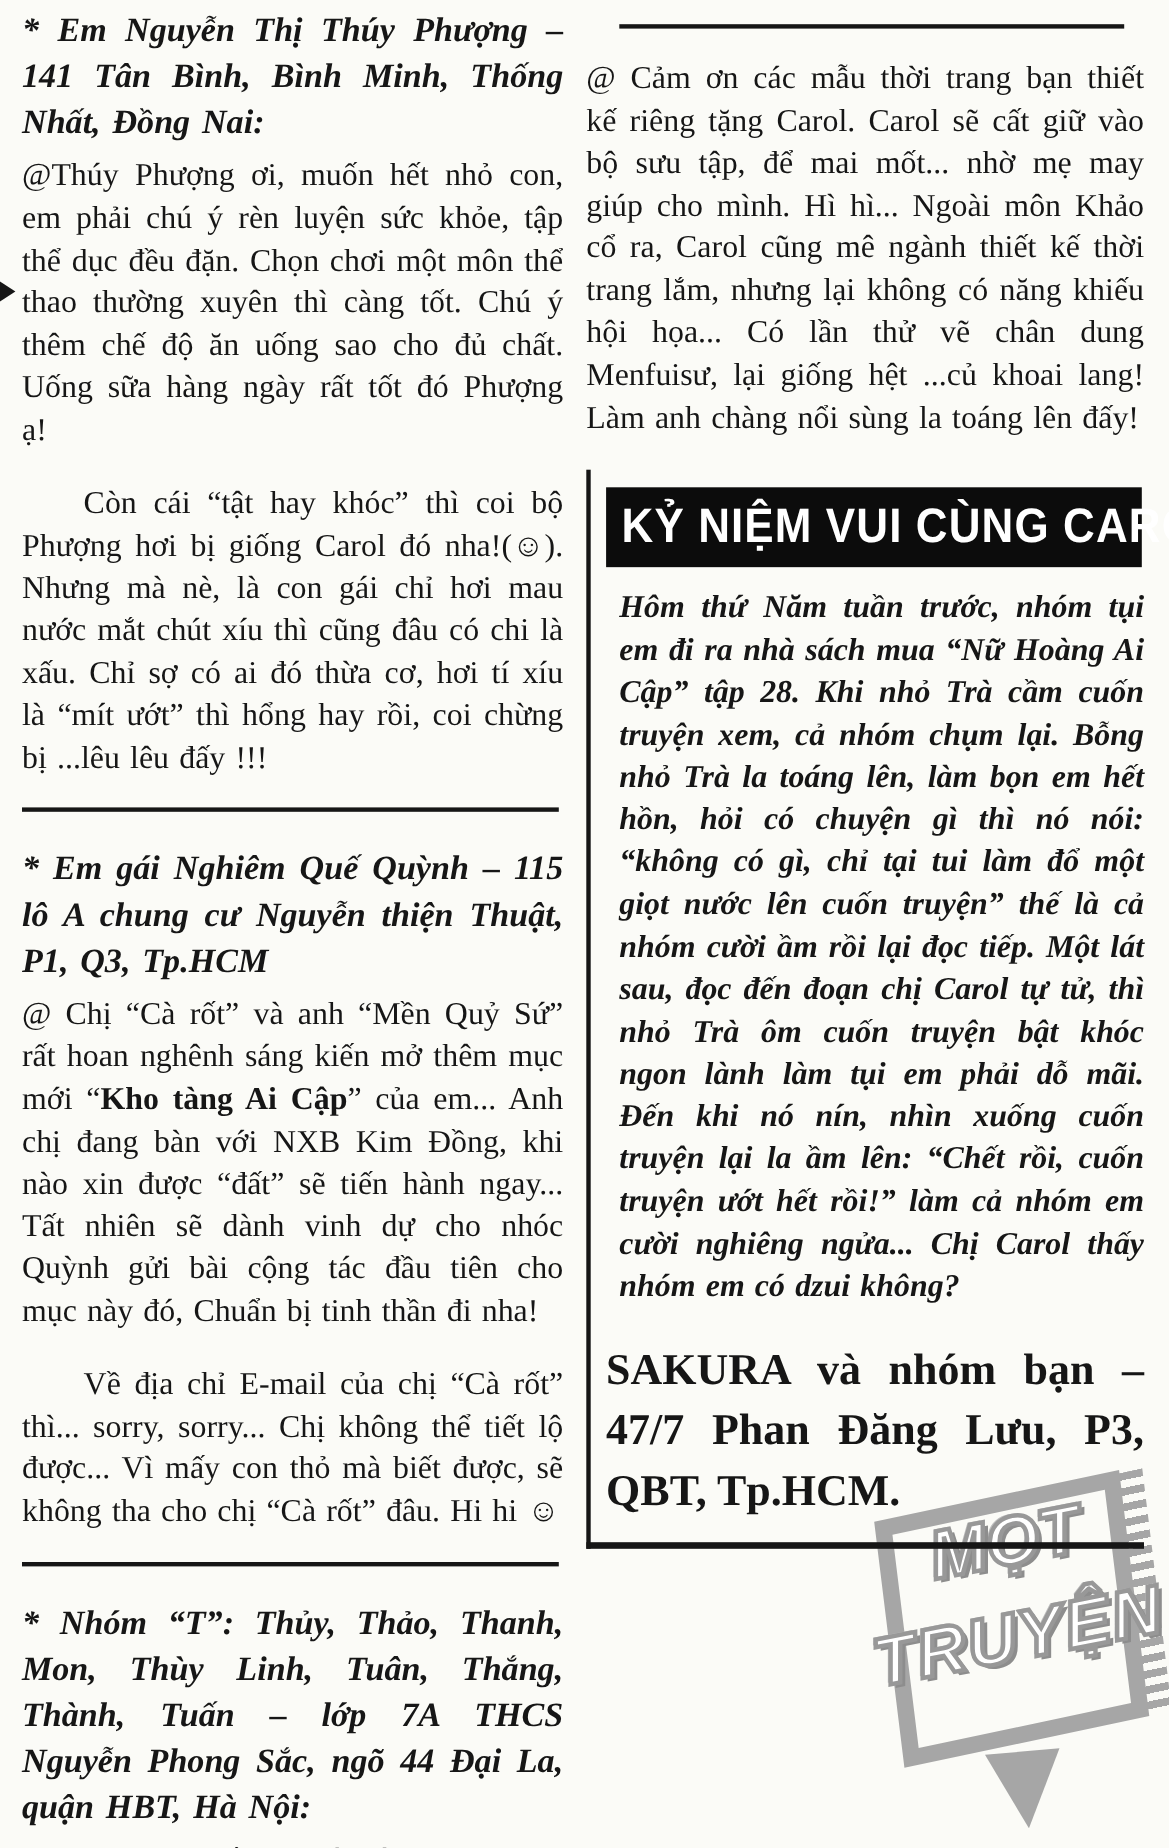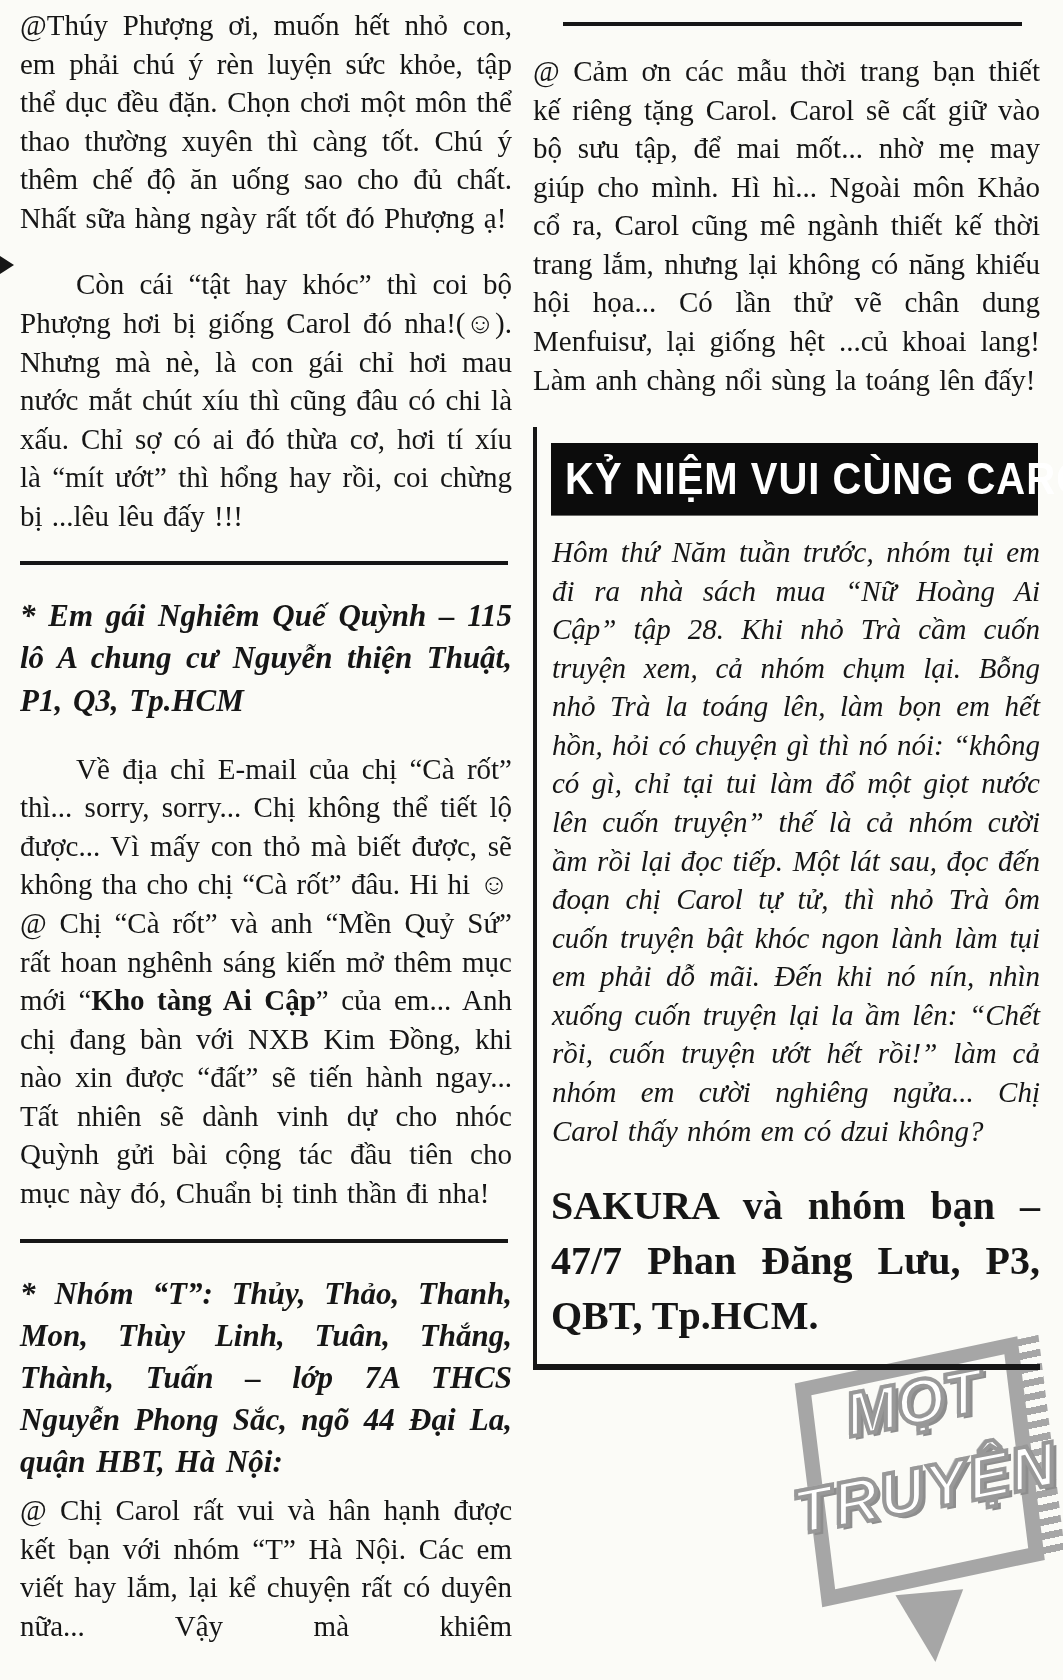--- a/index.html
+++ b/index.html
@@ -41,23 +41,23 @@
     background:#0c0c0c;color:#ffffff;
     font-family:"Liberation Sans",sans-serif;
     font-weight:bold;font-size:40px;line-height:1.15;
     letter-spacing:1px;white-space:nowrap;
     padding:9px 8px 11px 14px;
     transform:scaleY(1.1);transform-origin:top left;
     margin:4px 2px 24px 0;
   }
   .story{
     font-size:29px;line-height:1.33;
-    font-weight:normal;font-style:italic;
+    font-weight:bold;font-style:italic;
     text-align:justify;word-spacing:2px;
-    margin:16px 0 0 1px;
+    margin:16px 0 0 12px;
   }
   .signature{
     font-size:40px;font-weight:bold;line-height:1.38;
     margin:28px 0 0 0;text-align:justify;
   }
 
   .margin-arrow{
     position:absolute;left:0;top:256px;width:0;height:0;z-index:2;
     border-top:9px solid transparent;border-bottom:9px solid transparent;
     border-left:14px solid #161616;
@@ -100,28 +100,29 @@
 
   <div class="watermark">
     <div class="wm-frame"></div>
     <div class="wm-word wm-word1">MỌT</div>
     <div class="wm-word wm-word2">TRUYỆN</div>
     <div class="wm-pointer"></div>
   </div>
 
   <div class="col col-left">
 
-    <p class="body">@Thúy Phượng ơi, muốn hết nhỏ con, em phải chú ý rèn luyện sức khỏe, tập thể dục đều đặn. Chọn chơi một môn thể thao thường xuyên thì càng tốt. Chú ý thêm chế độ ăn uống sao cho đủ chất. Nhất sữa hàng ngày rất tốt đó Phượng ạ!</p>
+    <h3 class="hdr">* Em Nguyễn Thị Thúy Phượng – 141 Tân Bình, Bình Minh, Thống Nhất, Đồng Nai:</h3>
+    <p class="body">@Thúy Phượng ơi, muốn hết nhỏ con, em phải chú ý rèn luyện sức khỏe, tập thể dục đều đặn. Chọn chơi một môn thể thao thường xuyên thì càng tốt. Chú ý thêm chế độ ăn uống sao cho đủ chất. Uống sữa hàng ngày rất tốt đó Phượng ạ!</p>
     <p class="body indent">Còn cái “tật hay khóc” thì coi bộ Phượng hơi bị giống Carol đó nha!(☺). Nhưng mà nè, là con gái chỉ hơi mau nước mắt chút xíu thì cũng đâu có chi là xấu. Chỉ sợ có ai đó thừa cơ, hơi tí xíu là “mít ướt” thì hổng hay rồi, coi chừng bị ...lêu lêu đấy !!!</p>
 
     <div class="rule"></div>
 
     <h3 class="hdr">* Em gái Nghiêm Quế Quỳnh – 115 lô A chung cư Nguyễn thiện Thuật, P1, Q3, Tp.HCM</h3>
+    <p class="body"><span>@ Chị “Cà rốt” và anh “Mền Quỷ Sứ” rất hoan nghênh sáng kiến mở thêm mục mới “</span><span class="b">Kho tàng Ai Cập</span><span>” của em... Anh chị đang bàn với NXB Kim Đồng, khi nào xin được “đất” sẽ tiến hành ngay... Tất nhiên sẽ dành vinh dự cho nhóc Quỳnh gửi bài cộng tác đầu tiên cho mục này đó, Chuẩn bị tinh thần đi nha!</span></p>
     <p class="body indent">Về địa chỉ E-mail của chị “Cà rốt” thì... sorry, sorry... Chị không thể tiết lộ được... Vì mấy con thỏ mà biết được, sẽ không tha cho chị “Cà rốt” đâu. Hi hi ☺</p>
-    <p class="body"><span>@ Chị “Cà rốt” và anh “Mền Quỷ Sứ” rất hoan nghênh sáng kiến mở thêm mục mới “</span><span class="b">Kho tàng Ai Cập</span><span>” của em... Anh chị đang bàn với NXB Kim Đồng, khi nào xin được “đất” sẽ tiến hành ngay... Tất nhiên sẽ dành vinh dự cho nhóc Quỳnh gửi bài cộng tác đầu tiên cho mục này đó, Chuẩn bị tinh thần đi nha!</span></p>
 
     <div class="rule"></div>
 
     <h3 class="hdr">* Nhóm “T”: Thủy, Thảo, Thanh, Mon, Thùy Linh, Tuân, Thắng, Thành, Tuấn – lớp 7A THCS Nguyễn Phong Sắc, ngõ 44 Đại La, quận HBT, Hà Nội:</h3>
     <p class="body cut">@ Chị Carol rất vui và hân hạnh được kết bạn với nhóm “T” Hà Nội. Các em viết hay lắm, lại kể chuyện rất có duyên nữa... Vậy mà khiêm</p>
 
   </div>
 
   <div class="col col-right">
 

